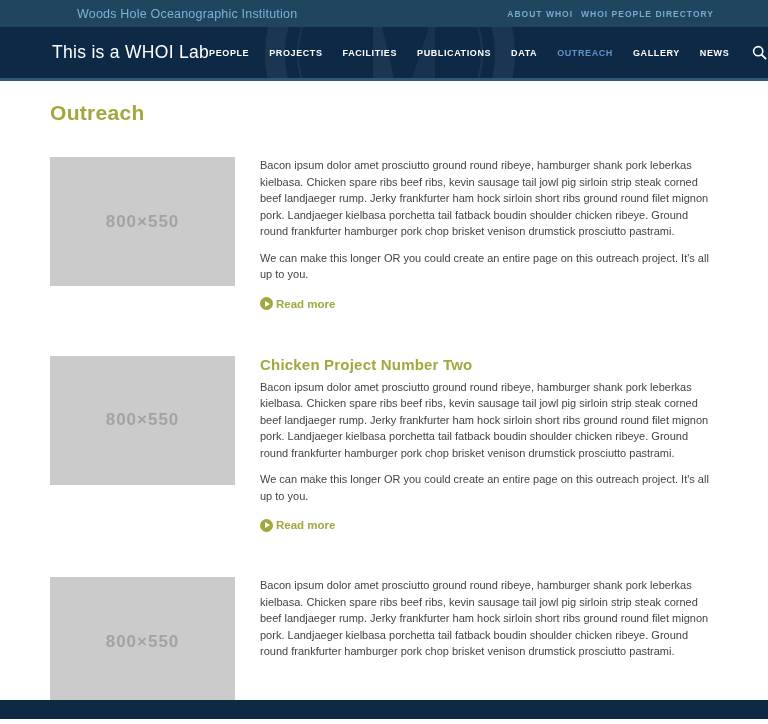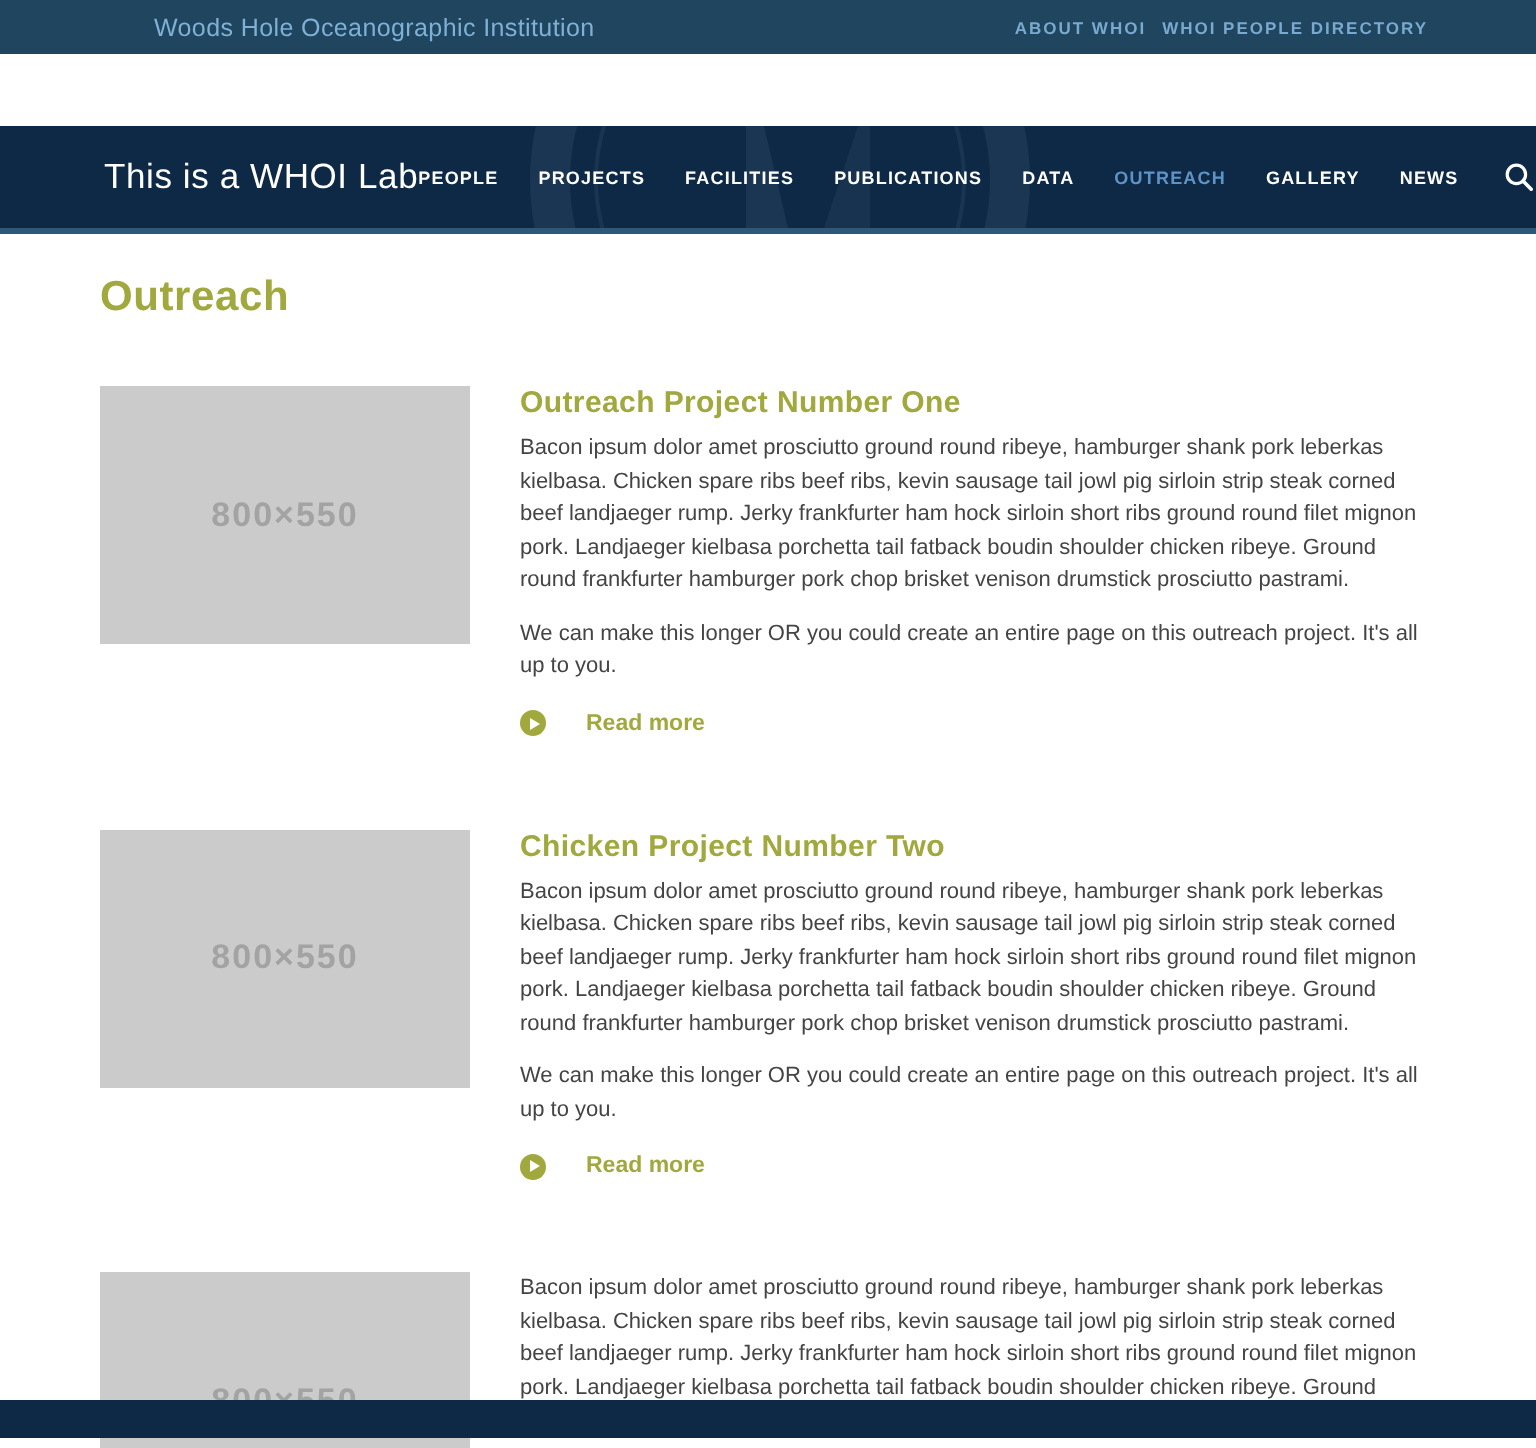--- a/index.html
+++ b/index.html
@@ -44,21 +44,20 @@
   
   .header {
     height: 54px;
     background: #0d2946;
     border-bottom: 3px solid #2d5877;
     display: flex;
     align-items: center;
     padding: 0 50px 0 52px;
     position: relative;
     overflow: hidden;
-    margin-top: 36px;
   }
   .lab-title {
     color: #ffffff;
     font-size: 17.5px;
     letter-spacing: 0.3px;
     text-decoration: none;
     position: relative;
     z-index: 2;
     cursor: pointer;
     white-space: nowrap;
@@ -157,21 +156,21 @@
   }
   .proj-body, .proj-note {
     color: #444444;
     font-size: 11px;
     line-height: 16.5px;
     margin-bottom: 10px;
   }
   .readmore {
     display: inline-flex;
     align-items: center;
-    gap: 20px;
+    gap: 3px;
     color: #a0a83e;
     font-size: 11.5px;
     font-weight: bold;
     text-decoration: none;
     cursor: pointer;
     margin-top: 2px;
   }
   .rm-icon {
     width: 13px; height: 13px;
     background: #a0a83e;
@@ -235,21 +234,20 @@
 </header>
 
 <main class="main">
   <h1 class="page-title">Outreach</h1>
 
   <section class="project first">
     <div class="thumb">
       <span>800×550</span>
     </div>
     <div class="proj-content">
-      <h2 class="proj-title">Outreach Project Number One</h2>
       <p class="proj-body">Bacon ipsum dolor amet prosciutto ground round ribeye, hamburger shank pork leberkas kielbasa. Chicken spare ribs beef ribs, kevin sausage tail jowl pig sirloin strip steak corned beef landjaeger rump. Jerky frankfurter ham hock sirloin short ribs ground round filet mignon pork. Landjaeger kielbasa porchetta tail fatback boudin shoulder chicken ribeye. Ground round frankfurter hamburger pork chop brisket venison drumstick prosciutto pastrami.</p>
       <p class="proj-note">We can make this longer OR you could create an entire page on this outreach project. It's all up to you.</p>
       <a class="readmore">
         <span class="rm-icon"></span>
         <span>Read more</span>
       </a>
     </div>
   </section>
 
   <section class="project">

